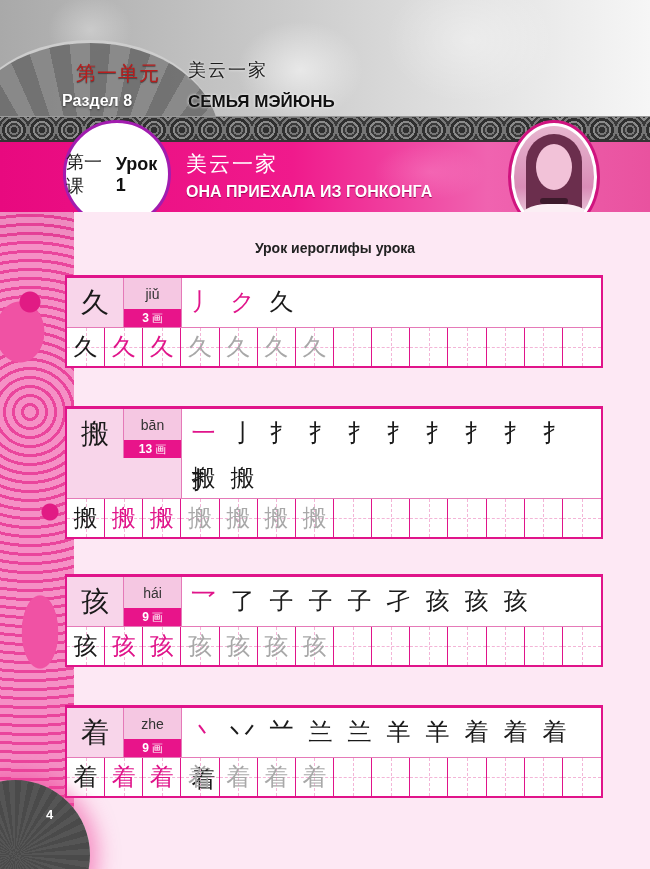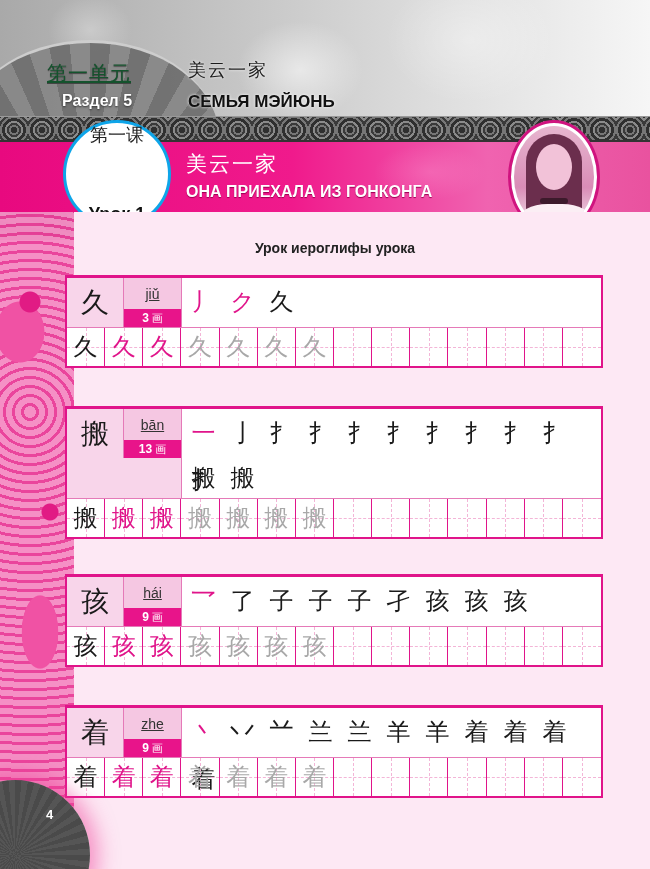--- a/index.html
+++ b/index.html
@@ -16,24 +16,23 @@
       linear-gradient(90deg, #a9a9a9 0%, #c4c4c4 35%, #dcdcdc 65%, #f6f6f6 100%);
   }
   .fan {
     position: absolute; left: -40px; top: 40px; width: 260px; height: 200px;
     border-radius: 50% 50% 0 0;
     background: repeating-conic-gradient(from 180deg at 50% 100%, #6f6f6f 0deg 6deg, #888 6deg 12deg);
     border-top: 3px solid #cfcfcf;
     opacity: 0.95;
   }
   .unit-zh {
-    position: absolute; left: 47px; top: 60px; color: #14532d;
+    position: absolute; left: 76px; top: 60px; color: #b91c1c;
     font-family: "DejaVu Serif", serif; font-size: 20px; letter-spacing: 1px;
     text-shadow: 0 1px 1px #444;
-    text-decoration: underline;
   }
   .unit-ru {
     position: absolute; left: 62px; top: 92px; color: #ffffff;
     font-size: 16px; font-weight: bold; text-shadow: 0 1px 2px #333;
   }
   .unit-title-zh {
     position: absolute; left: 188px; top: 58px; color: #1d1d1d;
     font-family: "DejaVu Serif", serif; font-size: 18px; letter-spacing: 2px;
     text-shadow: 0 0 3px #fff;
   }
@@ -54,23 +53,23 @@
 
   
   .lesson-band {
     position: absolute; left: 0; top: 142px; width: 650px; height: 70px;
     background:
       radial-gradient(ellipse 80px 40px at 430px 30px, rgba(255,170,220,0.25), rgba(255,170,220,0) 70%),
       linear-gradient(90deg, #e8097f 0%, #f01a8c 45%, #f063b0 75%, #e9529f 100%);
   }
   .lesson-circle {
     position: absolute; left: 63px; top: 120px; width: 108px; height: 108px; border-radius: 50%;
-    background: #fff; border: 3px solid #0ea5e9;
+    background: #fff; border: 3px solid #a21caf;
     box-shadow: 0 0 0 2px #fff inset;
-    display: flex; flex-direction: column; align-items: center; justify-content: space-between;
+    display: flex; flex-direction: row; align-items: center; justify-content: space-between;
   }
   .lesson-num-zh { font-family: "DejaVu Serif", serif; font-size: 18px; color: #222; }
   .lesson-num-ru { font-size: 18px; font-weight: bold; color: #111; margin-top: 2px; }
   .lesson-title-zh {
     position: absolute; left: 186px; top: 150px; color: #fff;
     font-family: "DejaVu Serif", serif; font-size: 21px; letter-spacing: 2px;
   }
   .lesson-title-ru {
     position: absolute; left: 186px; top: 183px; color: #fff;
     font-size: 16px; font-weight: bold; text-shadow: 0 1px 1px #9a0050;
@@ -124,21 +123,21 @@
     position: absolute; left: 65px; width: 538px;
     border: 2px solid #e0148a; border-top-width: 3px; background: #fff;
   }
   .char-block .head { display: flex; }
   .big-char {
     width: 57px; background: #f8d5ea; border-right: 1px solid #e57ab8;
     display: flex; align-items: center; justify-content: center;
     font-family: "DejaVu Serif", serif; font-size: 28px; color: #1a1a1a;
   }
   .info-col { width: 58px; display: flex; flex-direction: column; border-right: 1px solid #e57ab8; }
-  .pinyin { height: 38px; background: #f5c7e2; display: flex; align-items: center; justify-content: center; font-size: 14px; color: #333; text-decoration: underline; }
+  .pinyin { height: 38px; background: #f5c7e2; display: flex; align-items: center; justify-content: center; font-size: 14px; color: #333; }
   .strokes-count { height: 22px; background: #e8148a; color: #fff; font-size: 12px; font-weight: bold; display: flex; align-items: center; justify-content: center; }
   .strokes-count .hua { font-family: "DejaVu Sans", sans-serif; font-weight: normal; margin-left: 3px; font-size: 11px; }
   .stroke-area { flex: 1; display: flex; flex-wrap: wrap; align-content: flex-start; padding-left: 2px; }
   .stroke-step {
     width: 39px; height: 47px; display: flex; align-items: center; justify-content: center;
     font-family: "DejaVu Serif", serif; font-size: 24px; color: #1a1a1a; position: relative;
   }
   .stroke-step .new { color: #e0148a; }
   .extra-row { display: flex; border-top: 0; }
   .extra-row .left-fill { width: 115px; background: #f8d5ea; border-right: 1px solid #e57ab8; }
@@ -156,21 +155,21 @@
   .gc-model { color: #1a1a1a; }
   .gc-pink { color: #e0148a; }
   .gc-gray { color: #a8a8a8; }
 </style>
 </head>
 <body>
 
 <div class="top-band"></div>
 <div class="fan"></div>
 <div class="unit-zh">第一单元</div>
-<div class="unit-ru">Раздел 5</div>
+<div class="unit-ru">Раздел 8</div>
 <div class="unit-title-zh">美云一家</div>
 <div class="unit-title-ru">СЕМЬЯ МЭЙЮНЬ</div>
 
 <div class="ornament-band"></div>
 
 <div class="lesson-band"></div>
 <div class="lesson-circle">
   <div class="lesson-num-zh">第一课</div>
   <div class="lesson-num-ru">Урок 1</div>
 </div>

